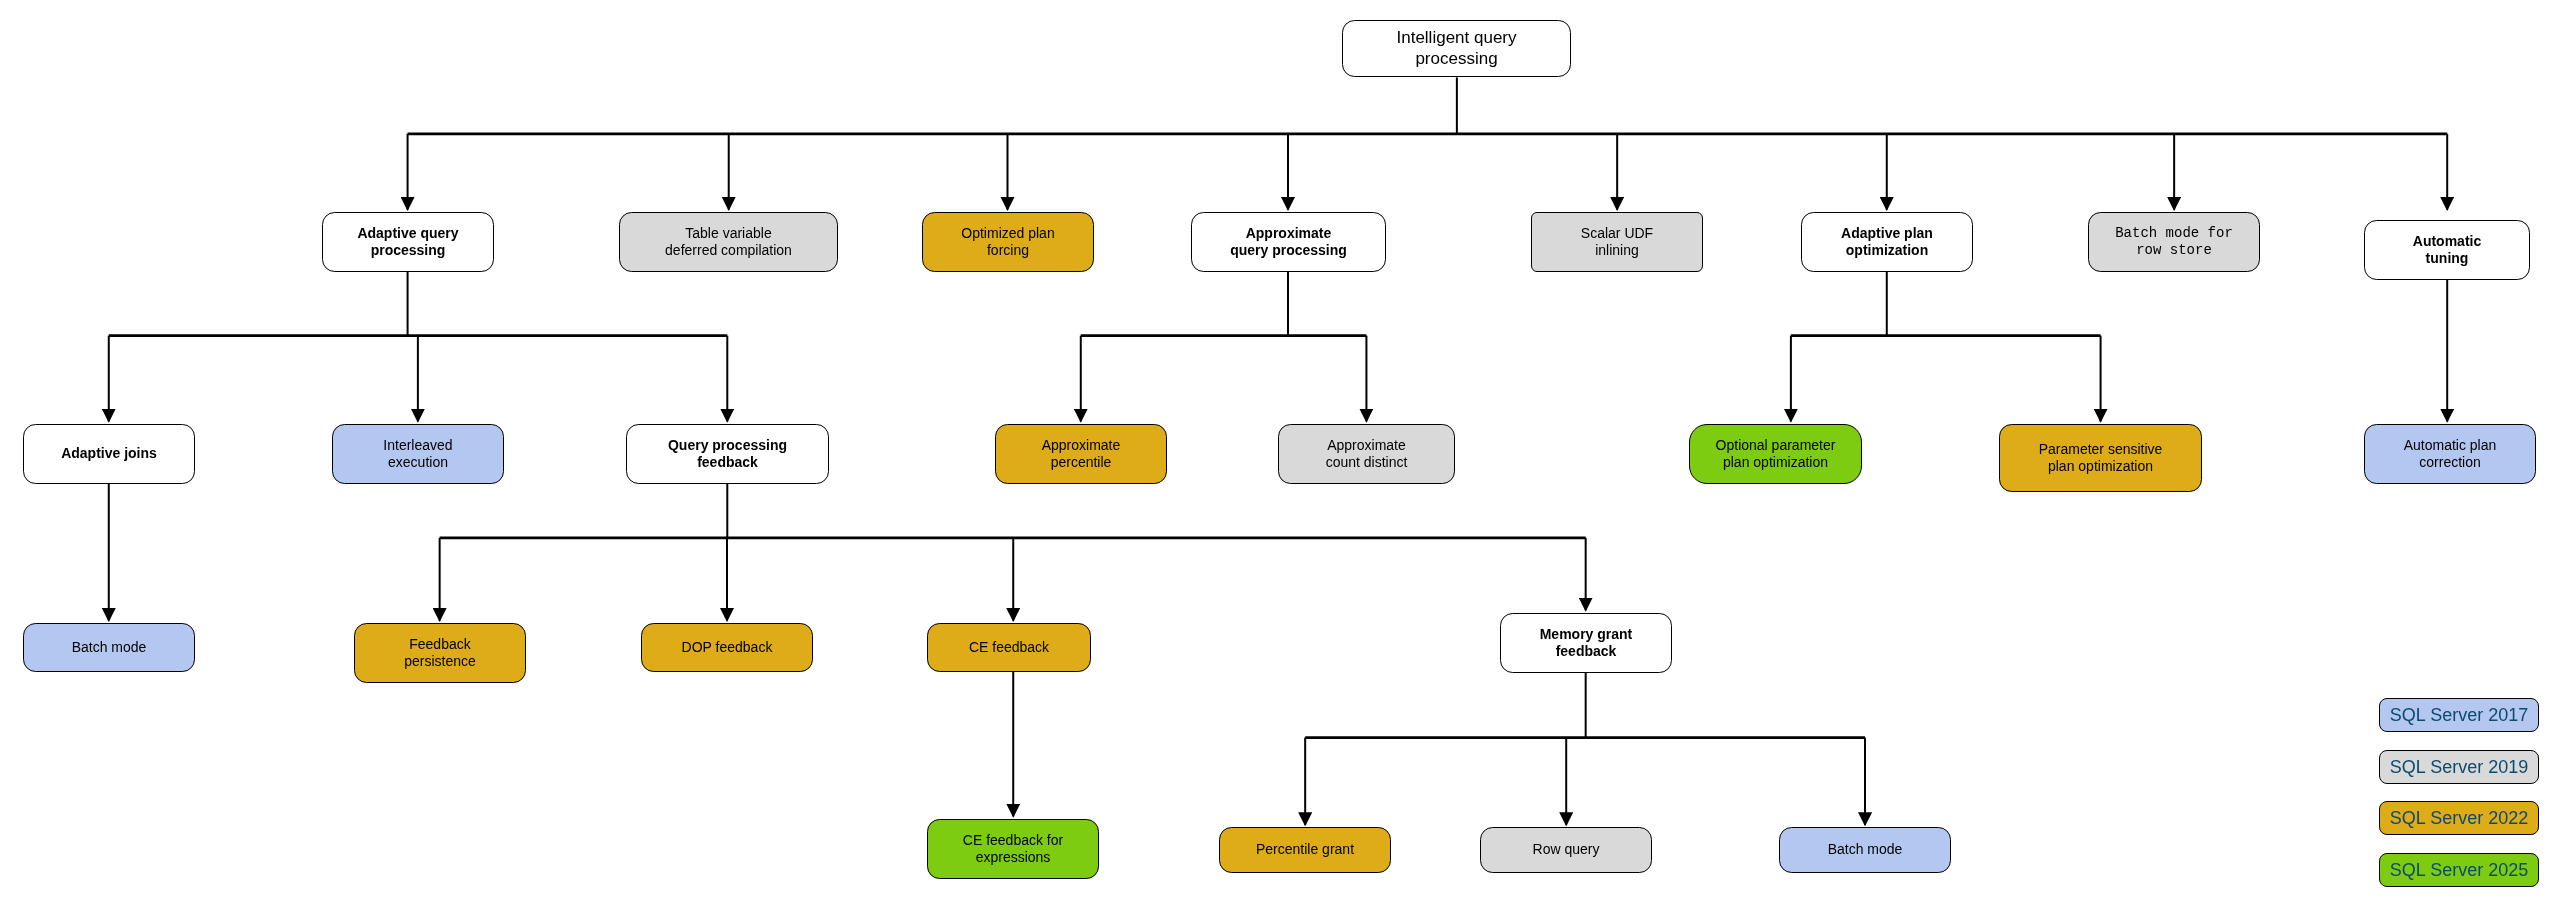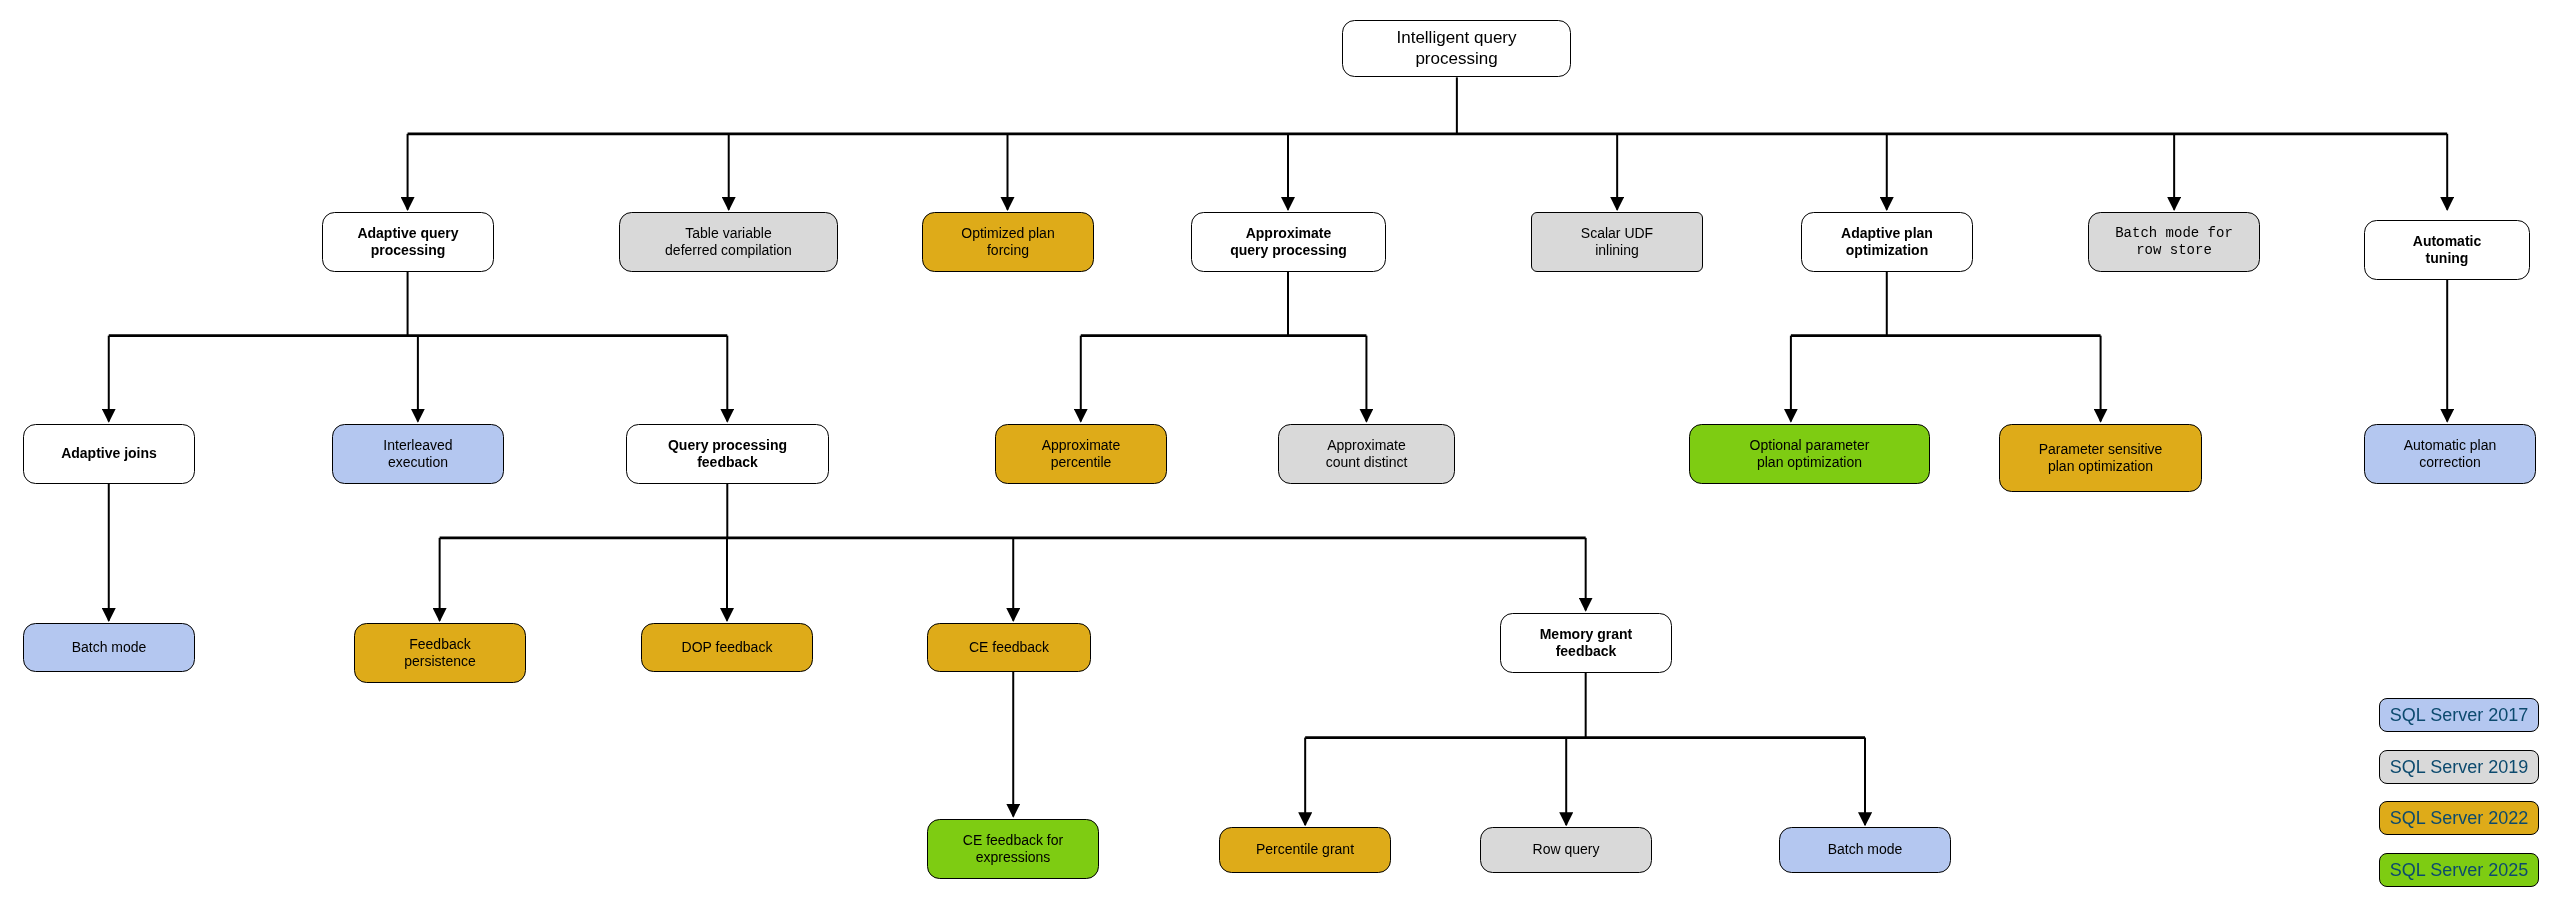--- a/index.html
+++ b/index.html
@@ -127,21 +127,21 @@
       </div>
       <div class="node fill-white l1" style="left: 626px; top: 424px; width: 203px; height: 60px;">
         <span class="nlabel">Query processing<br>feedback</span>
       </div>
       <div class="node fill-amber" style="left: 995px; top: 424px; width: 172px; height: 60px;">
         <span class="nlabel">Approximate<br>percentile</span>
       </div>
       <div class="node fill-gray" style="left: 1278px; top: 424px; width: 177px; height: 60px;">
         <span class="nlabel">Approximate<br>count distinct</span>
       </div>
-      <div class="node fill-green" style="left: 1689px; top: 424px; width: 241px; height: 60px;">
+      <div class="node fill-green" style="left: 1689px; top: 424px; width: 173px; height: 60px; border-radius: 18px;">
         <span class="nlabel">Optional parameter<br>plan optimization</span>
       </div>
       <div class="node fill-amber" style="left: 1999px; top: 424px; width: 203px; height: 68px;">
         <span class="nlabel">Parameter sensitive<br>plan optimization</span>
       </div>
       <div class="node fill-blue" style="left: 2364px; top: 424px; width: 172px; height: 60px;">
         <span class="nlabel">Automatic plan<br>correction</span>
       </div>
       <div class="node fill-blue" style="left: 23px; top: 623px; width: 172px; height: 49px;">
         <span class="nlabel">Batch mode</span>

